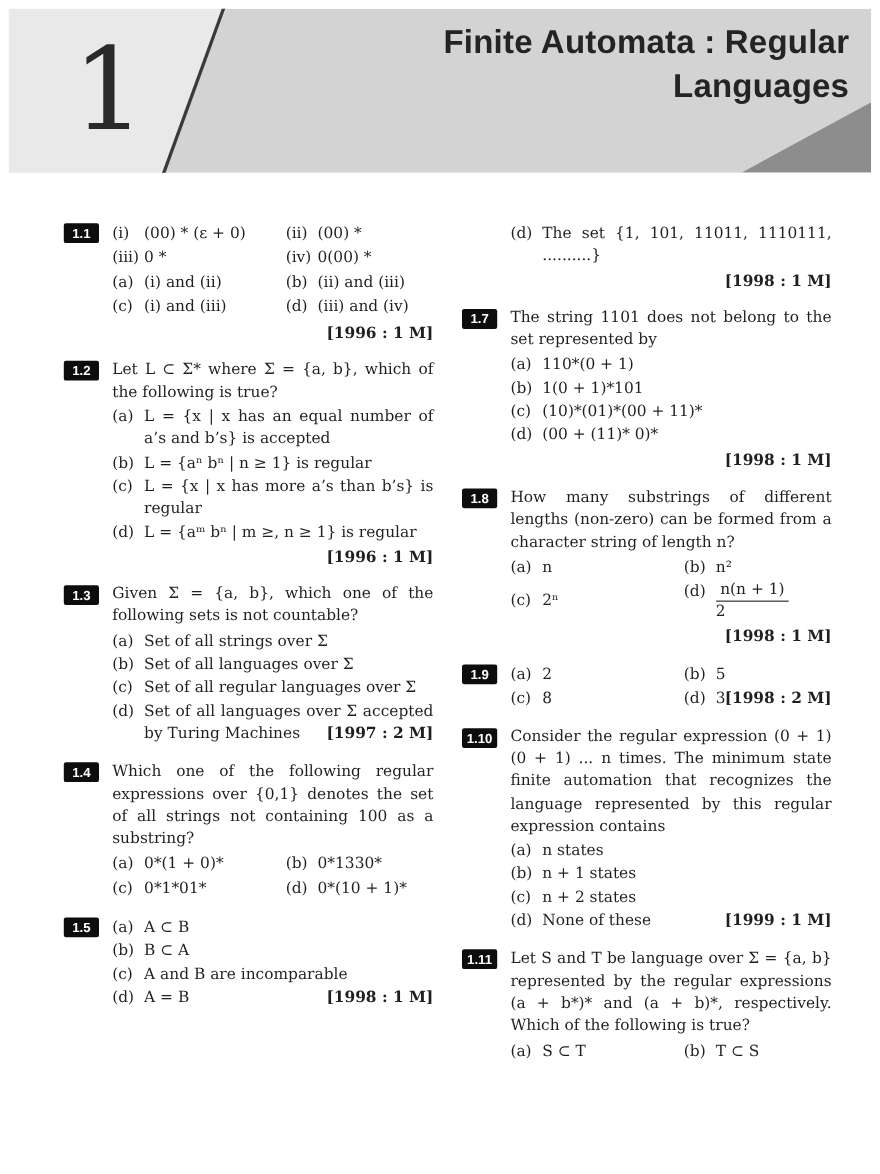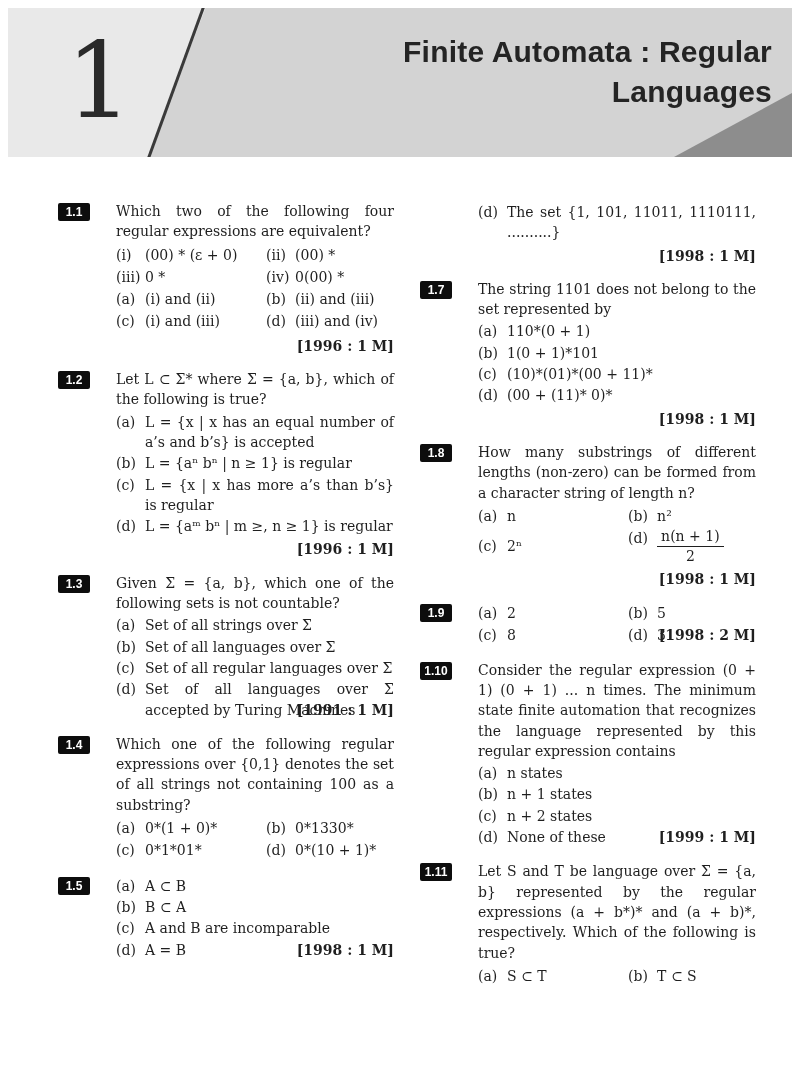--- a/index.html
+++ b/index.html
@@ -10,42 +10,42 @@
   }
   
   .header{position:relative;margin:8px 8px 0 8px;height:149px;background:#e9e9e9;overflow:hidden;}
   .band{position:absolute;top:0;left:0;right:0;bottom:0;background:#d3d3d3;
         clip-path:polygon(25.2% 0,100% 0,100% 100%,17.9% 100%);}
   .diag{position:absolute;top:-12px;left:166px;width:3px;height:176px;background:#3a3a3a;transform:rotate(20deg);}
   .corner{position:absolute;right:0;bottom:0;width:118px;height:64px;background:#8d8d8d;
         clip-path:polygon(100% 0,100% 100%,0 100%);}
   .chapno{position:absolute;left:58px;top:16px;font-family:"DejaVu Serif",serif;
         font-size:104px;line-height:1.1;color:#2a2a2a;font-weight:normal;}
-  .title{position:absolute;right:20px;top:24px;text-align:right;
+  .title{position:absolute;right:20px;top:11px;text-align:right;
         font-family:"Liberation Sans","DejaVu Sans",sans-serif;font-weight:bold;
         font-size:30px;line-height:1.32;color:#242424;letter-spacing:.2px;}
   
   .content{display:flex;gap:26px;padding:0 44px 0 58px;margin-top:44px;}
   .col{flex:1;min-width:0;}
   .q{display:flex;align-items:flex-start;margin-bottom:13px;}
   .badge{flex:none;background:#0d0d0d;color:#ffffff;
         font-family:"Liberation Sans","DejaVu Sans",sans-serif;font-weight:bold;
         font-size:12px;line-height:1;padding:3px 4px;min-width:24px;text-align:center;
-        border-radius:2px;margin-right:26px;margin-top:2px;}
+        border-radius:2px;margin-right:12px;margin-top:2px;}
   .badge.hidden{visibility:hidden;}
   .qbody{flex:1;min-width:0;position:relative;font-size:14px;line-height:1.45;}
   .lead{text-align:justify;margin-bottom:2px;}
   .opt-row{display:flex;margin:1px 0;}
   .opt-label{flex:none;width:29px;}
   .opt-text{flex:1;text-align:justify;}
   .grid2{display:grid;grid-template-columns:54% 46%;align-items:center;}
   .tagrow{text-align:right;margin-top:3px;}
   .tag{font-weight:bold;text-align:right;}
   .tag-abs{position:absolute;right:0;bottom:1px;}
-  .frac{display:inline-block;text-align:center;vertical-align:middle;line-height:1.2;}
+  .frac{display:inline-block;vertical-align:middle;line-height:1.2;}
   .frac .num{display:block;border-bottom:1.4px solid #1f1f1f;padding:0 4px 1px 4px;}
   .frac .den{display:block;padding-top:1px;}
 </style>
 </head>
 <body>
 
 <div class="header">
   <div class="band"></div>
   <div class="diag"></div>
   <div class="corner"></div>
@@ -54,21 +54,20 @@
     <div>Finite Automata : Regular</div>
     <div>Languages</div>
   </div>
 </div>
 
 <div class="content">
   <div class="col">
       <div class="q">
         <span class="badge">1.1</span>
         <div class="qbody">
-          <div class="lead">Which two of the following four regular expressions are equivalent?</div>
           <div class="grid2">
             <div class="opt-row">
               <span class="opt-label">(i)</span>
               <span class="opt-text">(00) * (ε + 0)</span>
             </div>
             <div class="opt-row">
               <span class="opt-label">(ii)</span>
               <span class="opt-text">(00) *</span>
             </div>
             <div class="opt-row">
@@ -141,21 +140,21 @@
             </div>
             <div class="opt-row">
               <span class="opt-label">(c)</span>
               <span class="opt-text">Set of all regular languages over Σ</span>
             </div>
             <div class="opt-row">
               <span class="opt-label">(d)</span>
               <span class="opt-text">Set of all languages over Σ accepted by Turing Machines</span>
             </div>
           </div>
-          <span class="tag tag-abs">[1991 : 1 M]</span>
+          <span class="tag tag-abs">[1997 : 2 M]</span>
         </div>
       </div>
       <div class="q">
         <span class="badge">1.4</span>
         <div class="qbody">
           <div class="lead">Which one of the following regular expressions over {0,1} denotes the set of all strings not containing 100 as a substring?</div>
           <div class="grid2">
             <div class="opt-row">
               <span class="opt-label">(a)</span>
               <span class="opt-text">0*(1 + 0)*</span>

